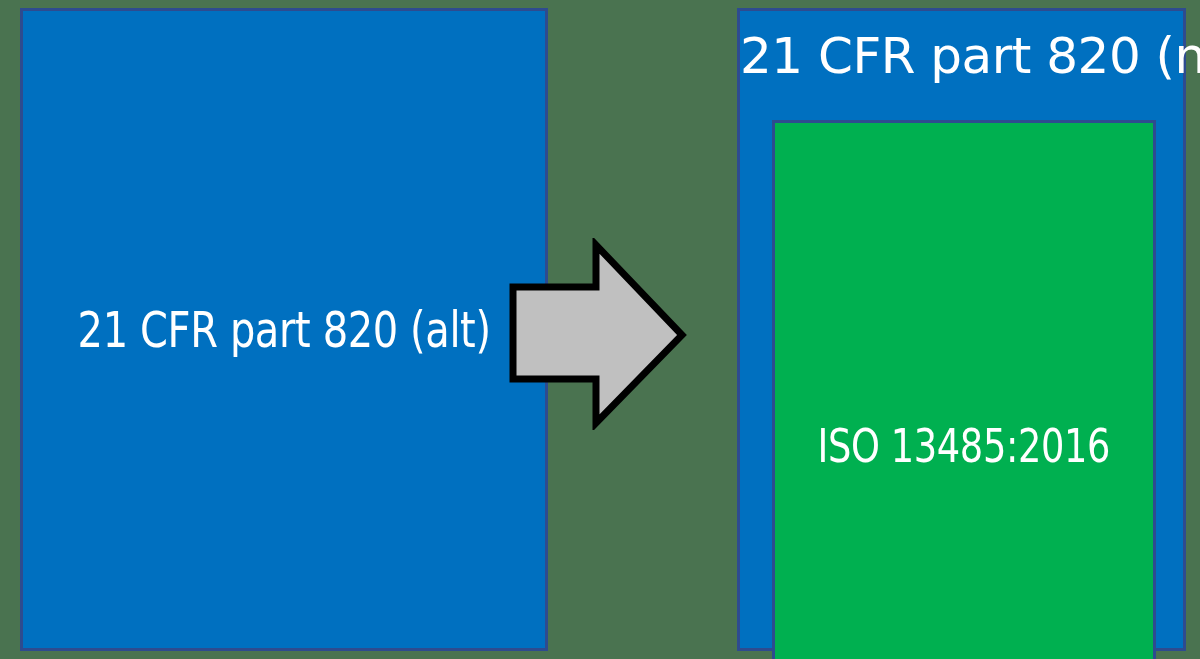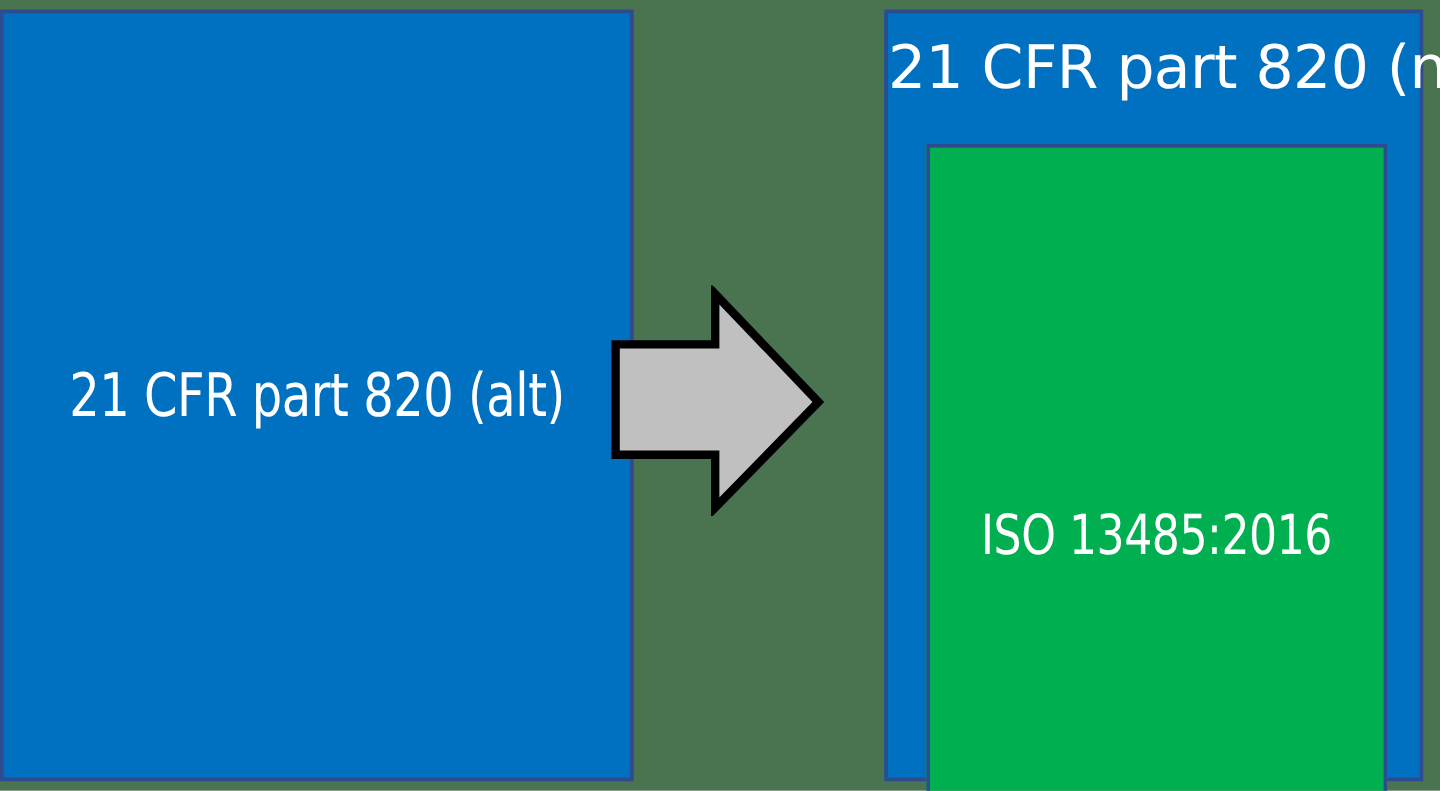--- a/index.html
+++ b/index.html
@@ -27,21 +27,21 @@
   }
   .blue-box {
     background: #0070c0;
   }
   .green-box {
     background: #00b050;
   }
 
   
   #left-card {
-    left: 0;
+    left: 20px;
     top: 8px;
     width: 528px;
     height: 643px;
     display: flex;
     align-items: center;
     justify-content: center;
   }
 
   
   #right-card {

